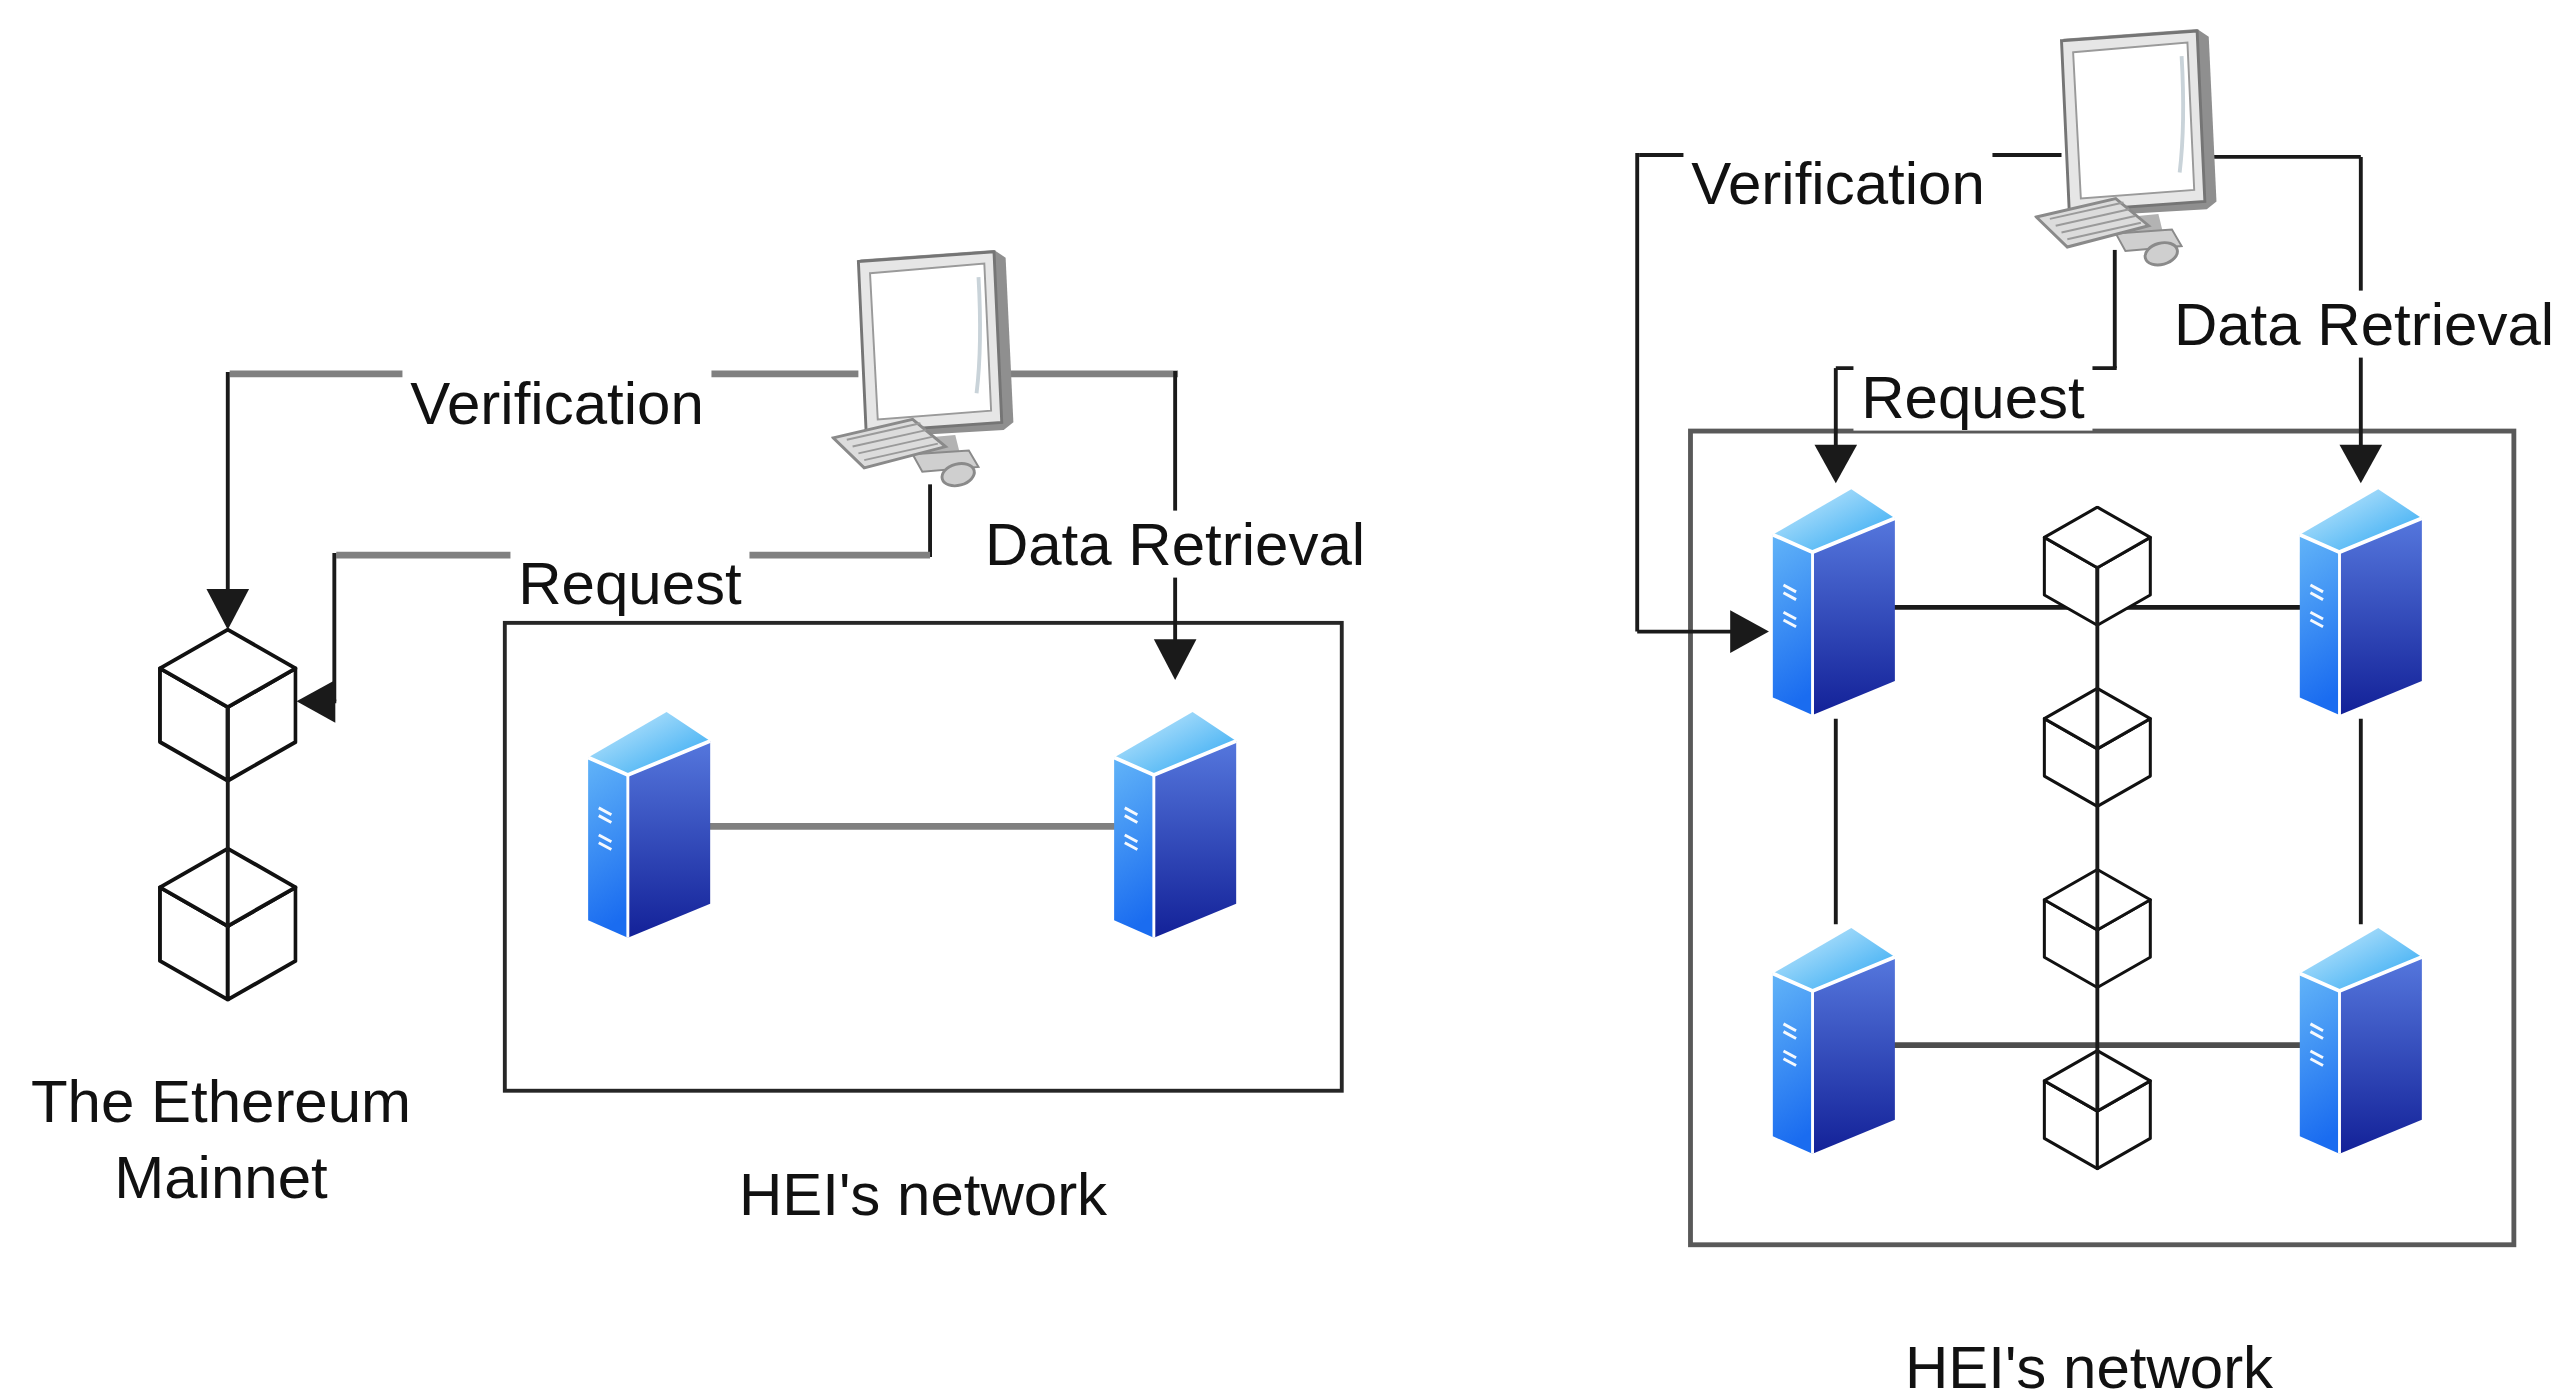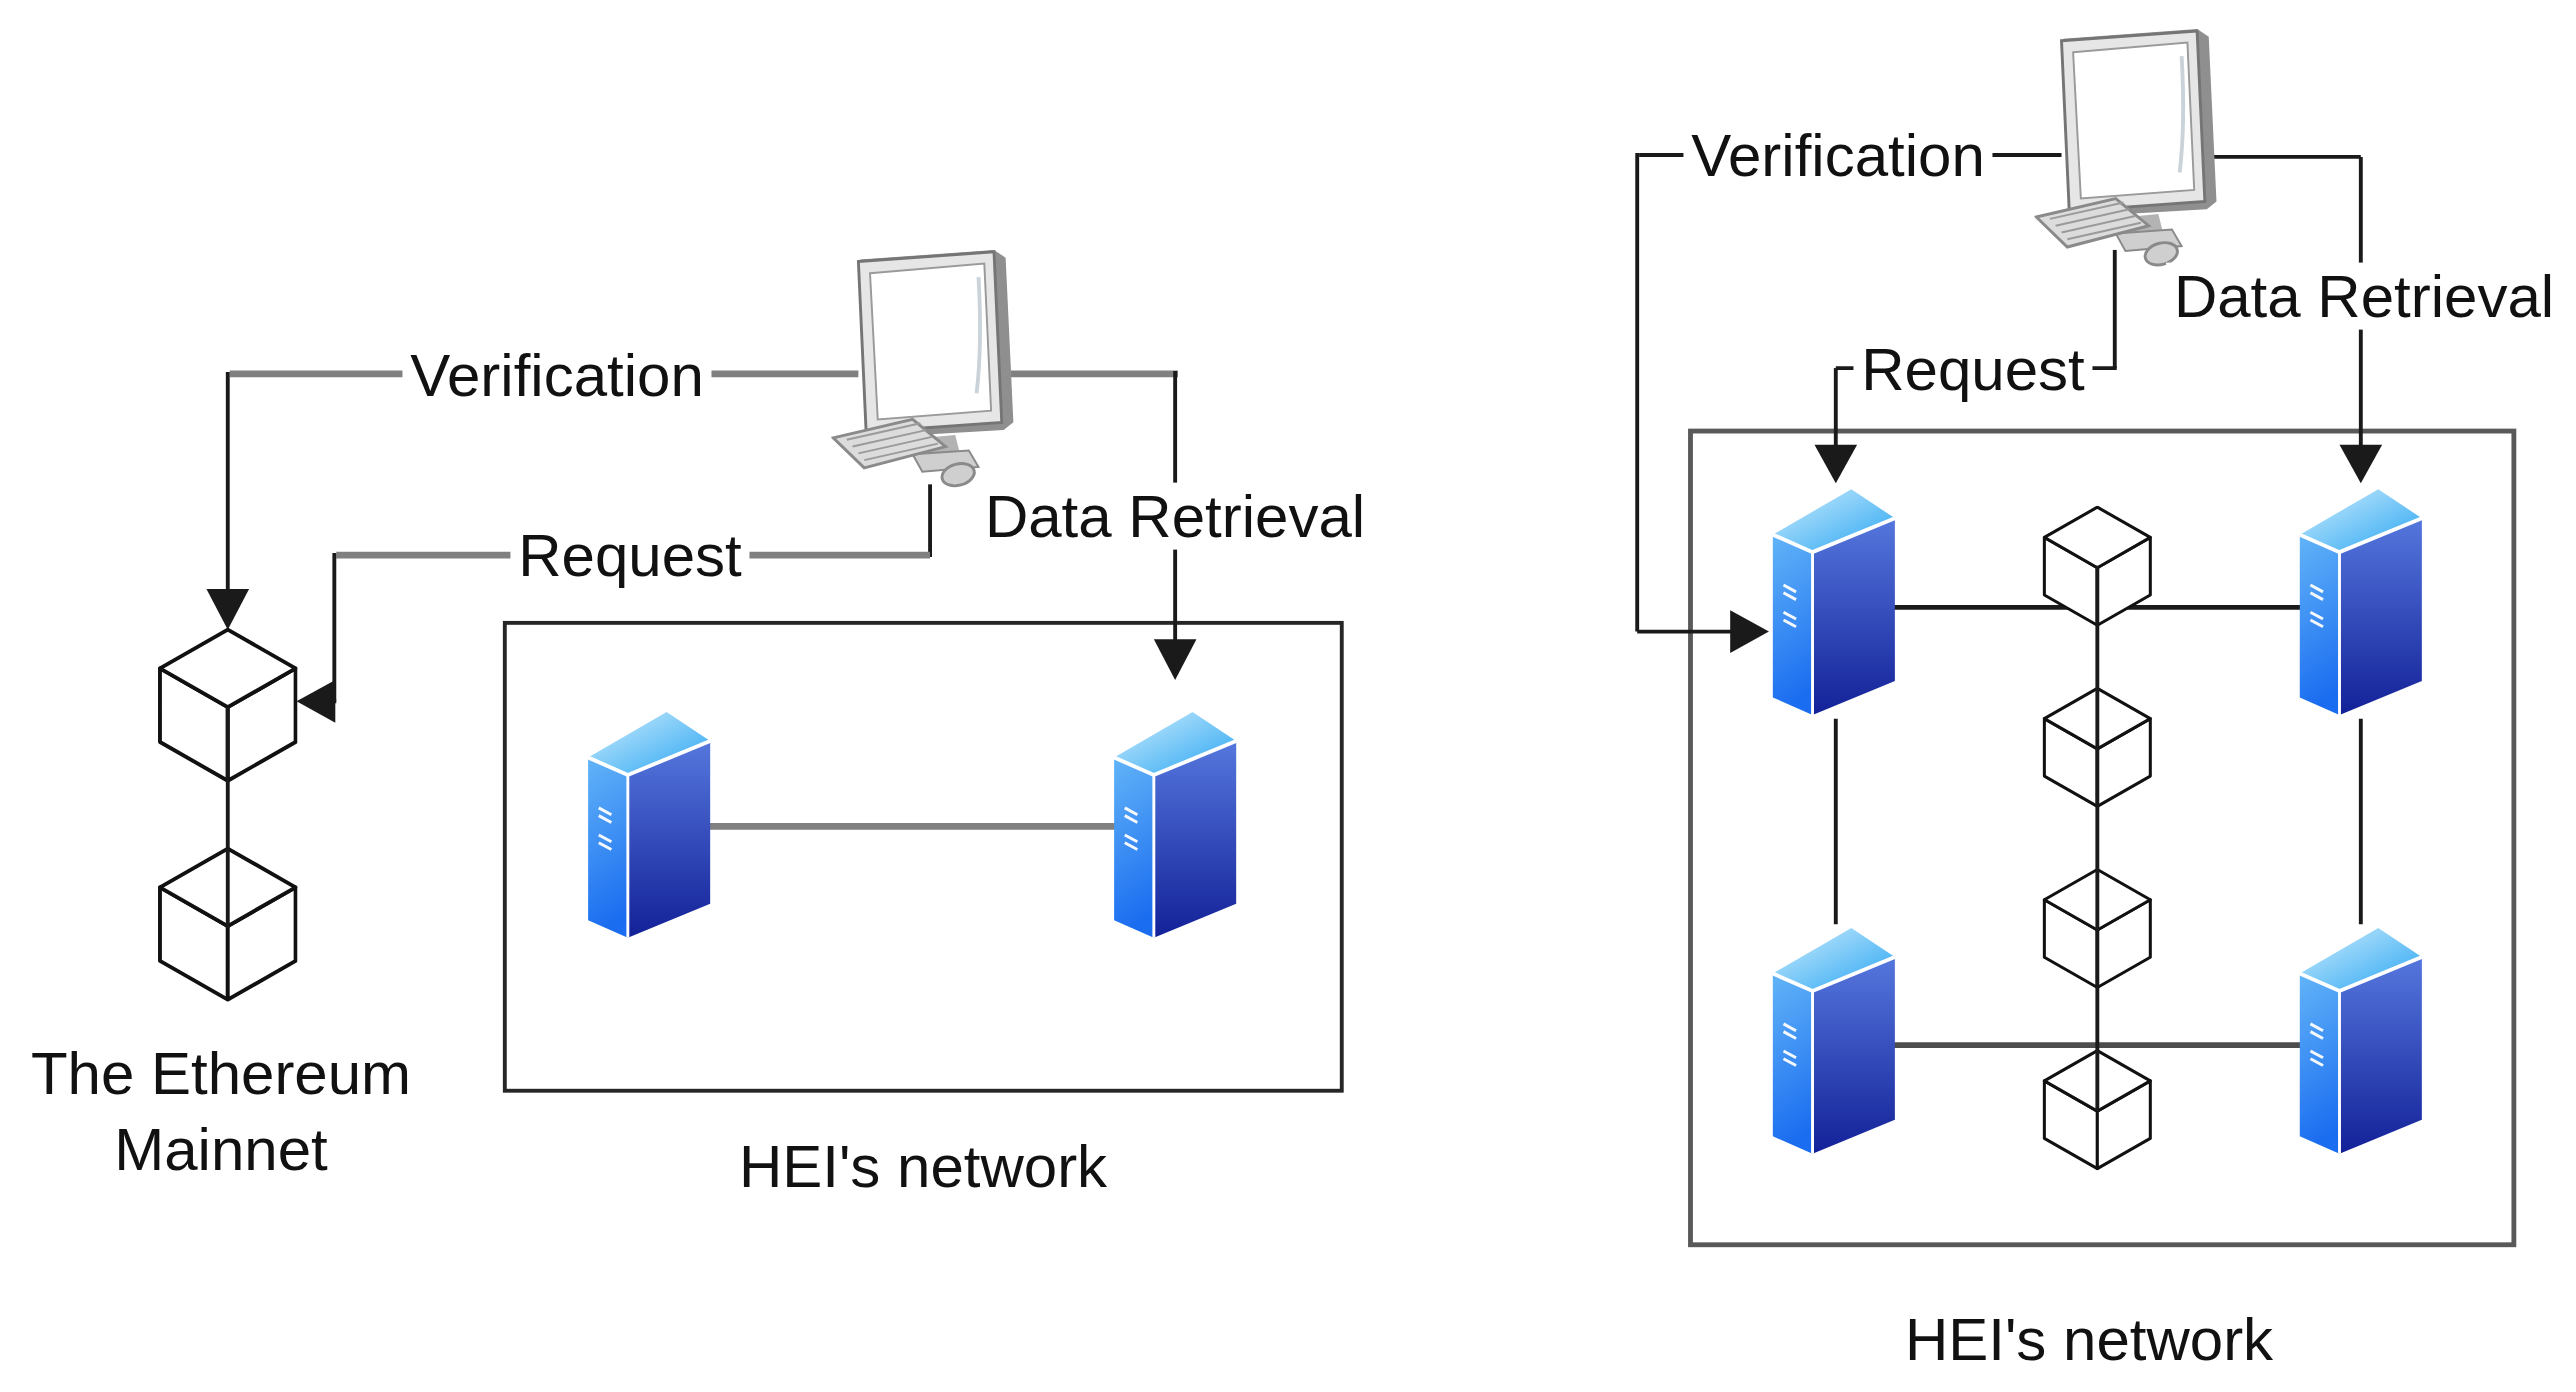--- a/index.html
+++ b/index.html
@@ -8,21 +8,21 @@
     --server-top-light:#cfeefd; --server-top-dark:#27a4f2;
     --server-front-light:#62b4f8; --server-front-dark:#1a6cf0;
     --server-side-light:#5577dd; --server-side-dark:#132198;
     --label-color:#111111; --bg:#ffffff;
   }
   html,body{margin:0;padding:0;background:var(--bg);}
   .canvas{position:relative;width:2576px;height:1392px;background:var(--bg);overflow:hidden;
           font-family:"Liberation Sans","DejaVu Sans",sans-serif;}
   .canvas svg.scene{position:absolute;left:0;top:0;}
   .lbl{position:absolute;transform:translate(-50%,-50%);font-size:60px;line-height:1.05;
-       color:var(--label-color);background:var(--bg);padding:1.9px 7.8px;white-space:nowrap;}
+       color:var(--label-color);background:var(--bg);padding:1.9px 7.8px;white-space:nowrap;margin-top:28px;}
   .lbl.no-mask{background:transparent;}
   .lbl.multiline{white-space:normal;text-align:center;line-height:1.26;padding:0;}
   
   .k{stroke:var(--line-black);stroke-width:4;fill:none;}
   .g7{stroke:var(--line-gray);stroke-width:7;fill:none;}
   .k5{stroke:var(--line-black);stroke-width:5;fill:none;}
   .d6{stroke:var(--line-dim);stroke-width:6;fill:none;}
   .arrow{fill:var(--line-black);stroke:none;}
   .boxL{stroke:var(--box-left);stroke-width:4;fill:none;}
   .boxR{stroke:var(--box-right);stroke-width:5;fill:none;}

